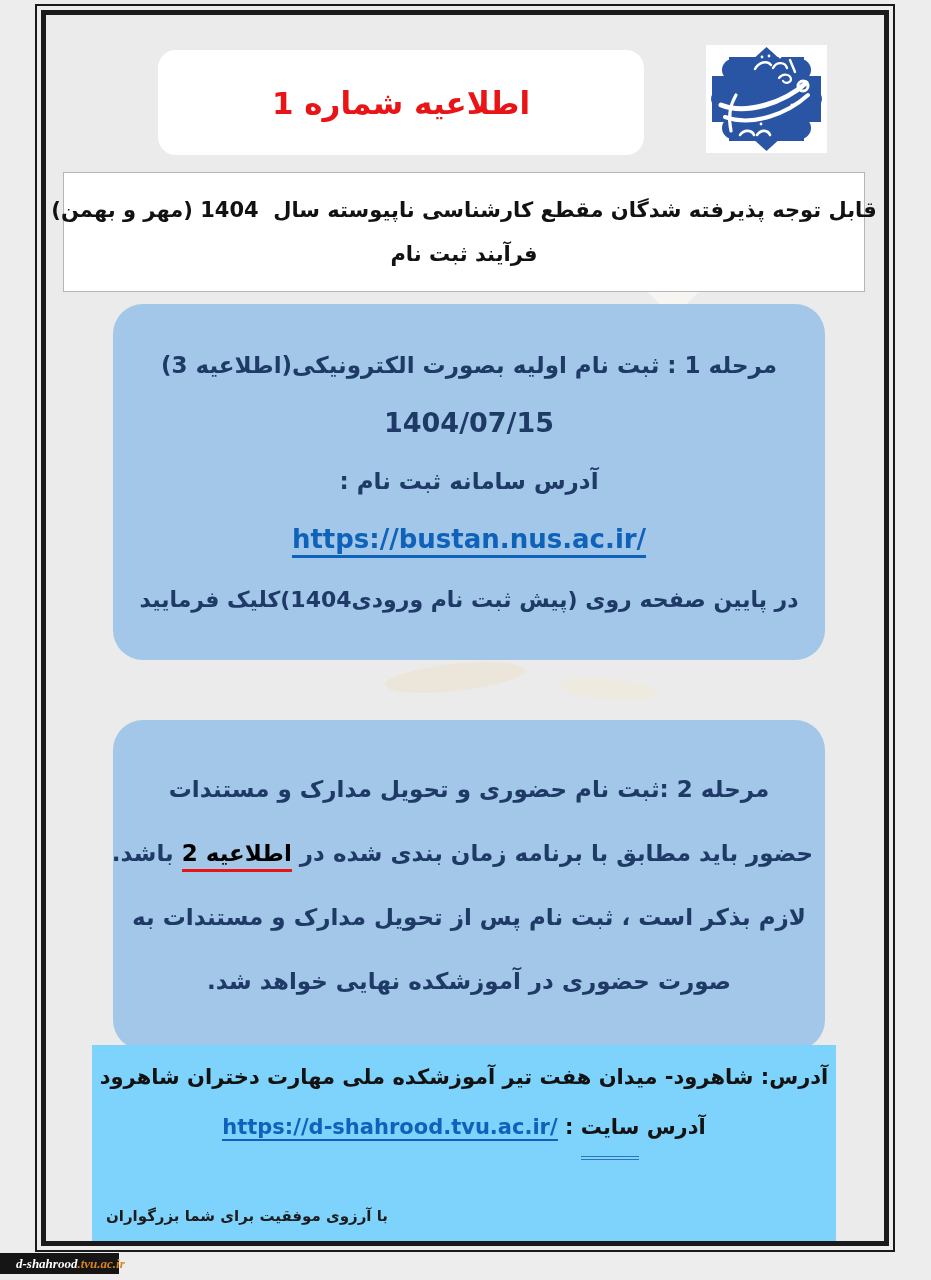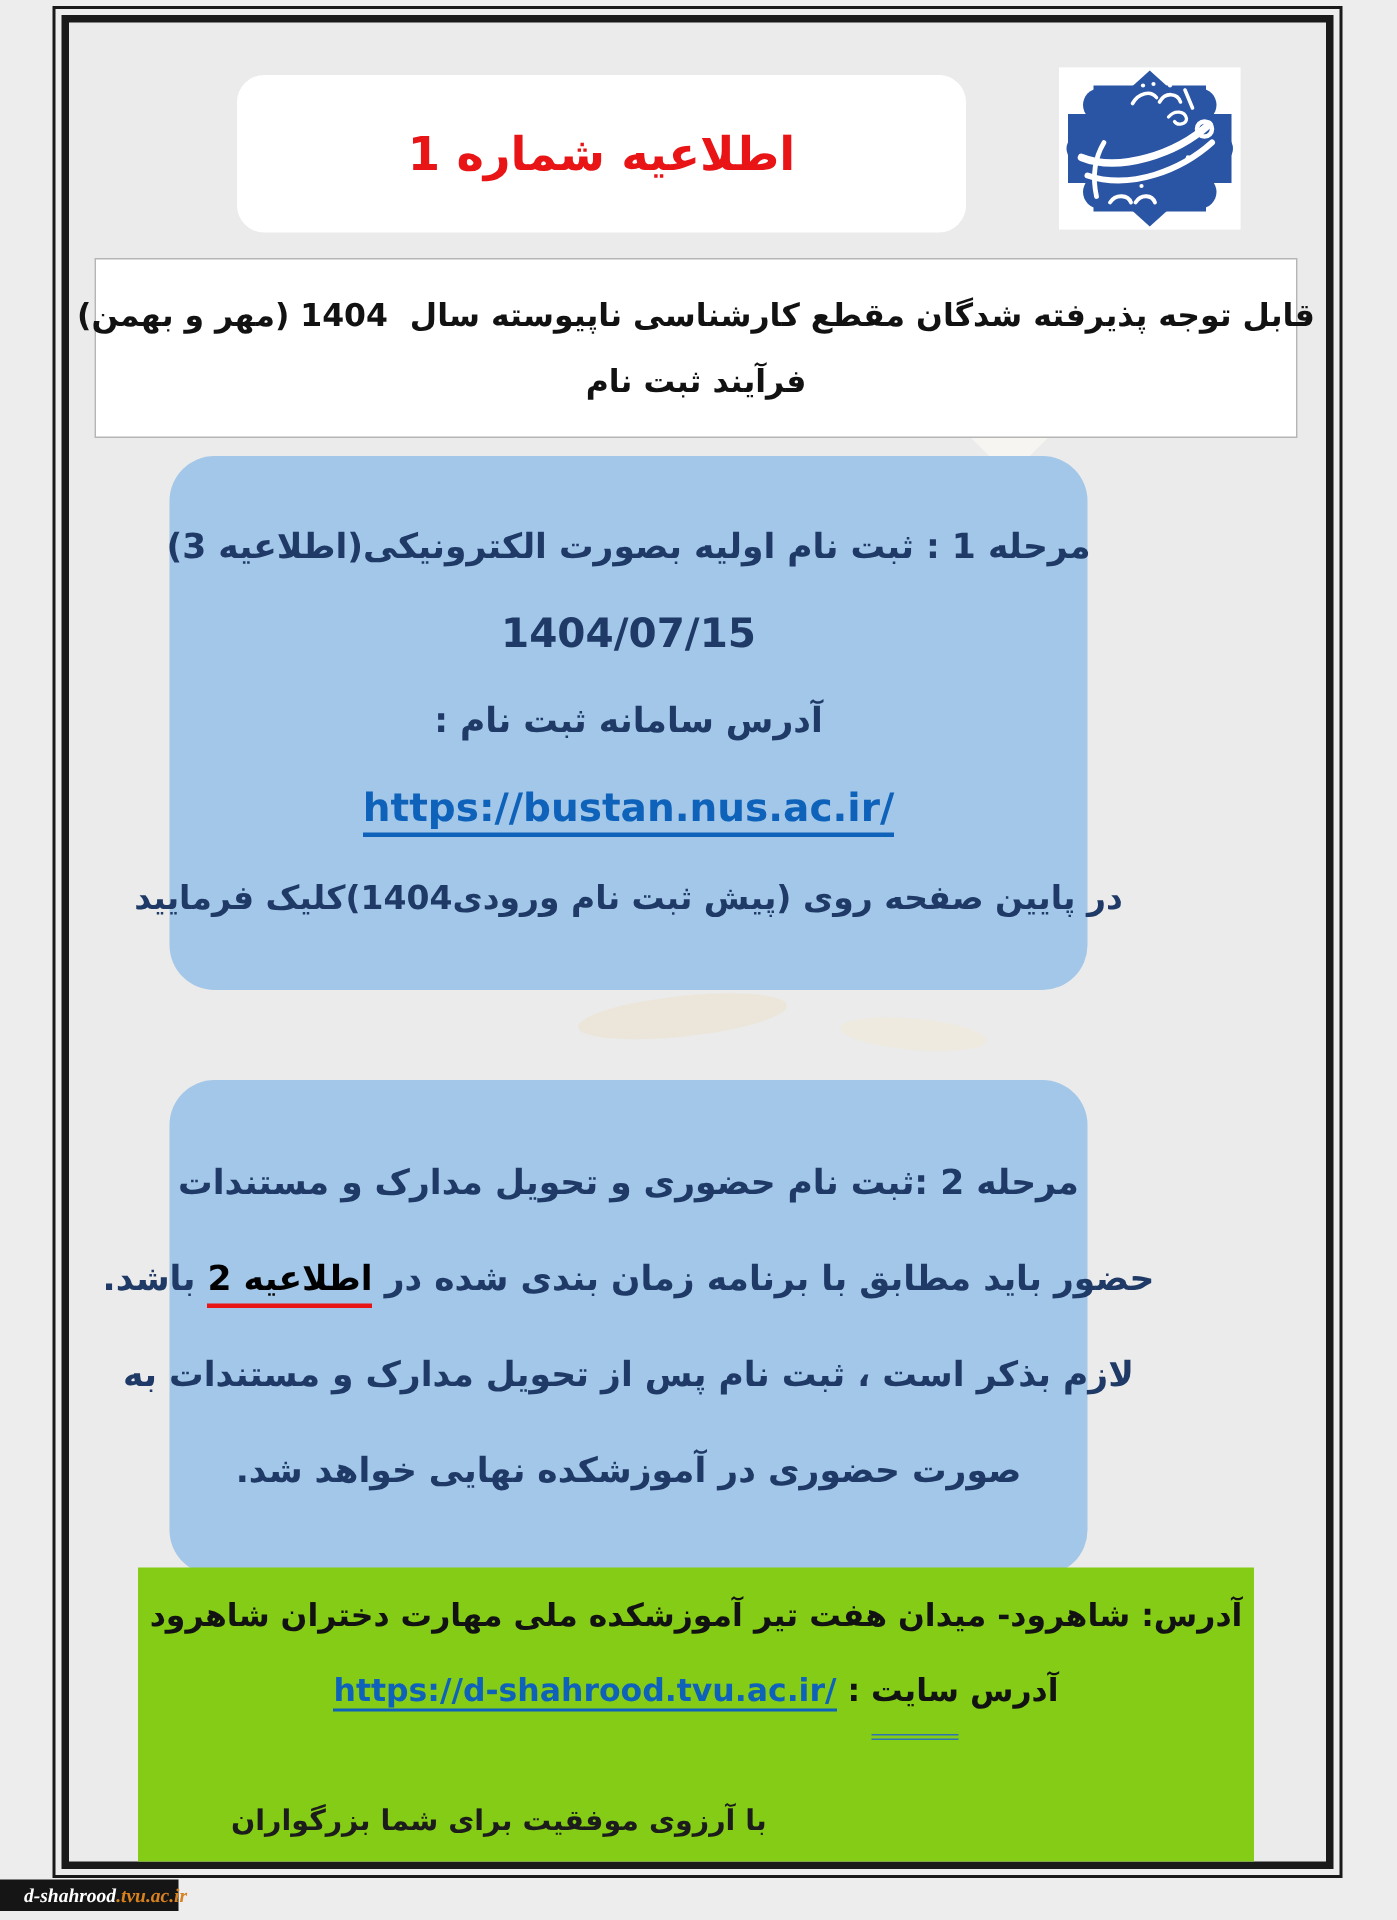--- a/index.html
+++ b/index.html
@@ -28,50 +28,50 @@
   .logo-box{position:absolute;left:706px;top:45px;width:121px;height:108px;background:#ffffff;}
   
   .notice-box{
     position:absolute;left:63px;top:172px;width:802px;height:120px;background:#ffffff;
     border:1px solid #b5b5b5;display:flex;flex-direction:column;justify-content:space-evenly;
     align-items:center;direction:rtl;padding:6px 14px;
   }
   .notice-line{font-weight:bold;color:#121212;font-size:21px;white-space:pre;text-align:center;}
   
   .step-box{
-    position:absolute;left:113px;width:612px;background:#a3c7e8;border-radius:30px;
-    display:flex;flex-direction:column;justify-content:space-evenly;align-items:center;
+    position:absolute;left:113px;width:712px;background:#a3c7e8;border-radius:30px;
+    display:flex;flex-direction:column;justify-content:space-evenly;
     direction:rtl;color:#1f3a66;font-weight:bold;text-align:center;padding:18px 12px;
   }
   .step-1{top:304px;height:356px;}
   .step-2{top:720px;height:330px;}
   .step-line{font-size:23px;white-space:pre;}
   .step-line-sm{font-size:22px;white-space:pre;}
   .step-date{font-size:27px;direction:ltr;white-space:pre;}
   .step-link{
     font-size:26px;color:#0f62ba;direction:ltr;display:inline-block;
     border-bottom:3px solid #0f62ba;padding-bottom:1px;text-decoration:none;font-weight:bold;
     white-space:pre;
   }
   .hl-red{color:#000000;border-bottom:3px solid #e81416;padding-bottom:3px;white-space:pre;}
   
   .footer-box{
-    position:absolute;left:92px;top:1045px;width:744px;height:196px;background:#84cc16;
+    position:absolute;left:92px;top:1045px;width:744px;height:196px;background:#7dd3fc;
     direction:rtl;text-align:center;
   }
   .footer-address{margin-top:20px;font-weight:bold;color:#121212;font-size:21px;white-space:pre;}
   .footer-site-line{margin-top:26px;font-weight:bold;color:#121212;font-size:21px;white-space:pre;}
   .site-word{border-bottom:4px double #2e74b5;padding-bottom:17px;}
   .footer-link{
     color:#0f62ba;direction:ltr;display:inline-block;unicode-bidi:embed;
     border-bottom:2px solid #0f62ba;text-decoration:none;font-weight:bold;white-space:pre;
   }
   .footer-wish{
-    position:absolute;left:14px;bottom:16px;font-weight:bold;color:#1c1c1c;font-size:19px;
-    direction:rtl;white-space:pre;margin-left:48px;
+    position:absolute;left:14px;bottom:16px;font-weight:bold;color:#1c1c1c;font-size:15px;
+    direction:rtl;white-space:pre;
   }
   
   .badge{
     position:absolute;left:0;top:1253px;width:119px;height:21px;background:#151515;z-index:3;
     display:flex;align-items:center;padding-left:16px;
     font-family:"Liberation Serif",serif;font-style:italic;font-weight:bold;font-size:13px;
     white-space:pre;
   }
   .badge-white{color:#ffffff;}
   .badge-orange{color:#d8821f;}

